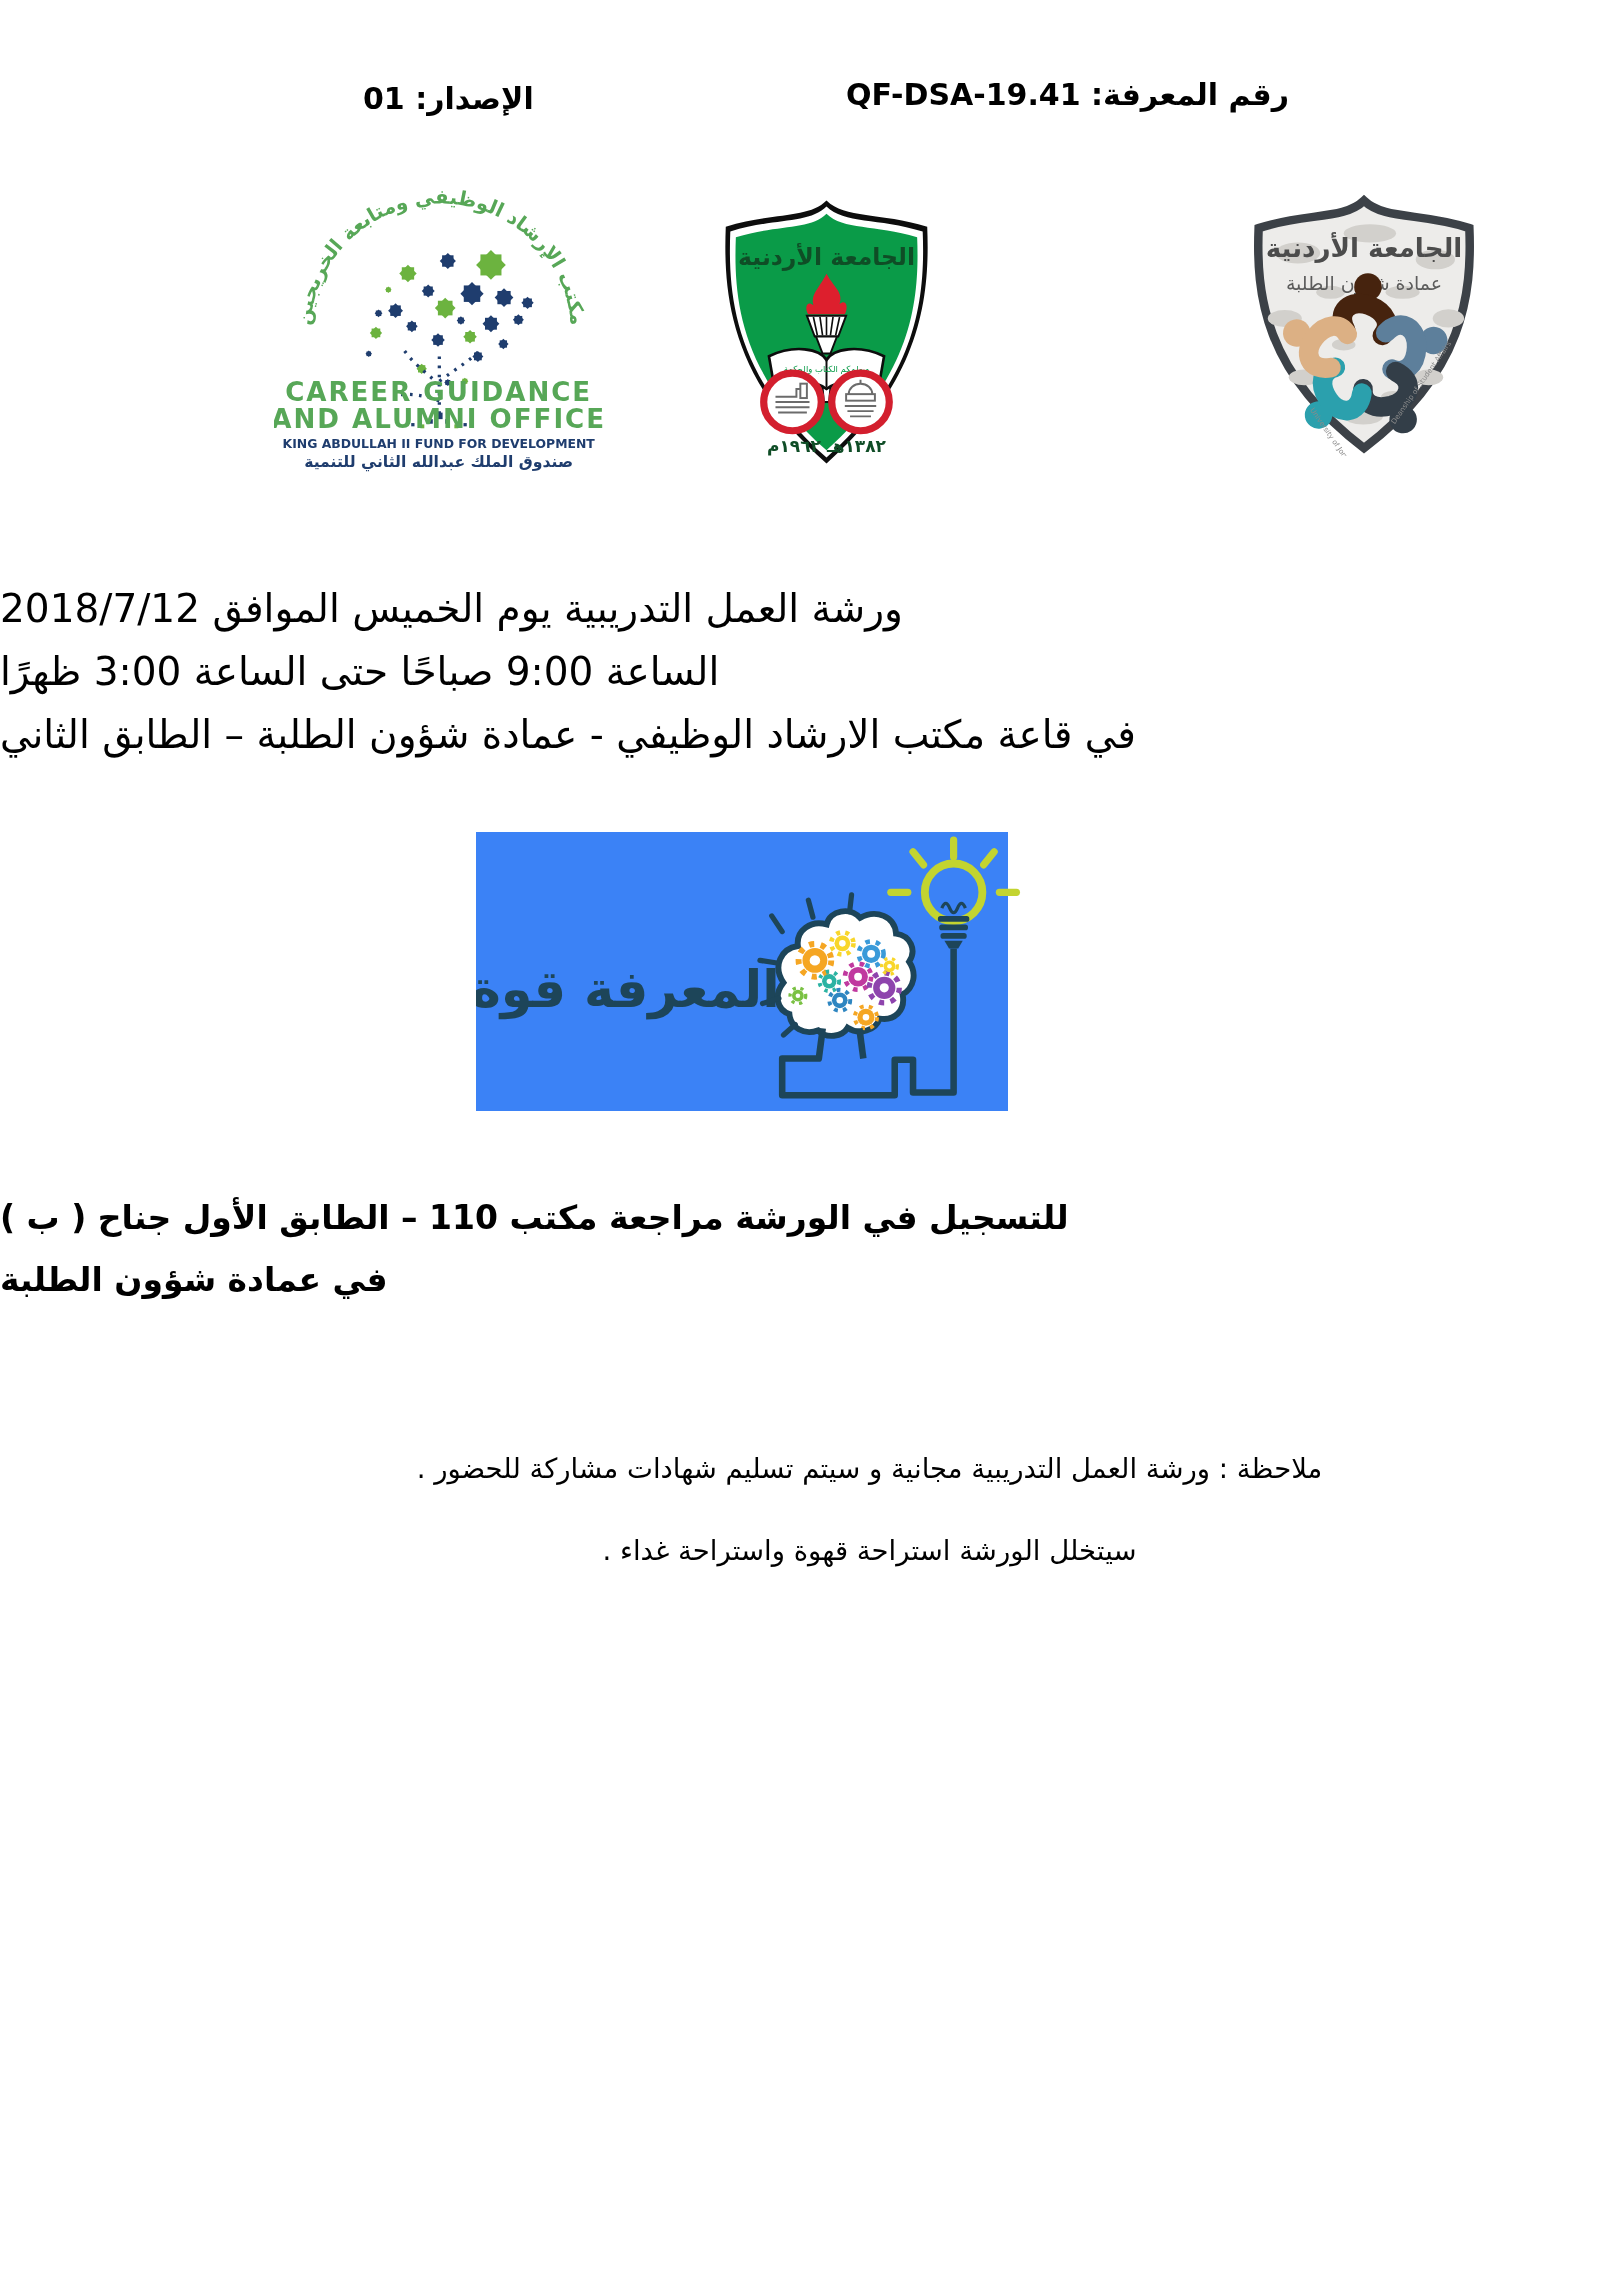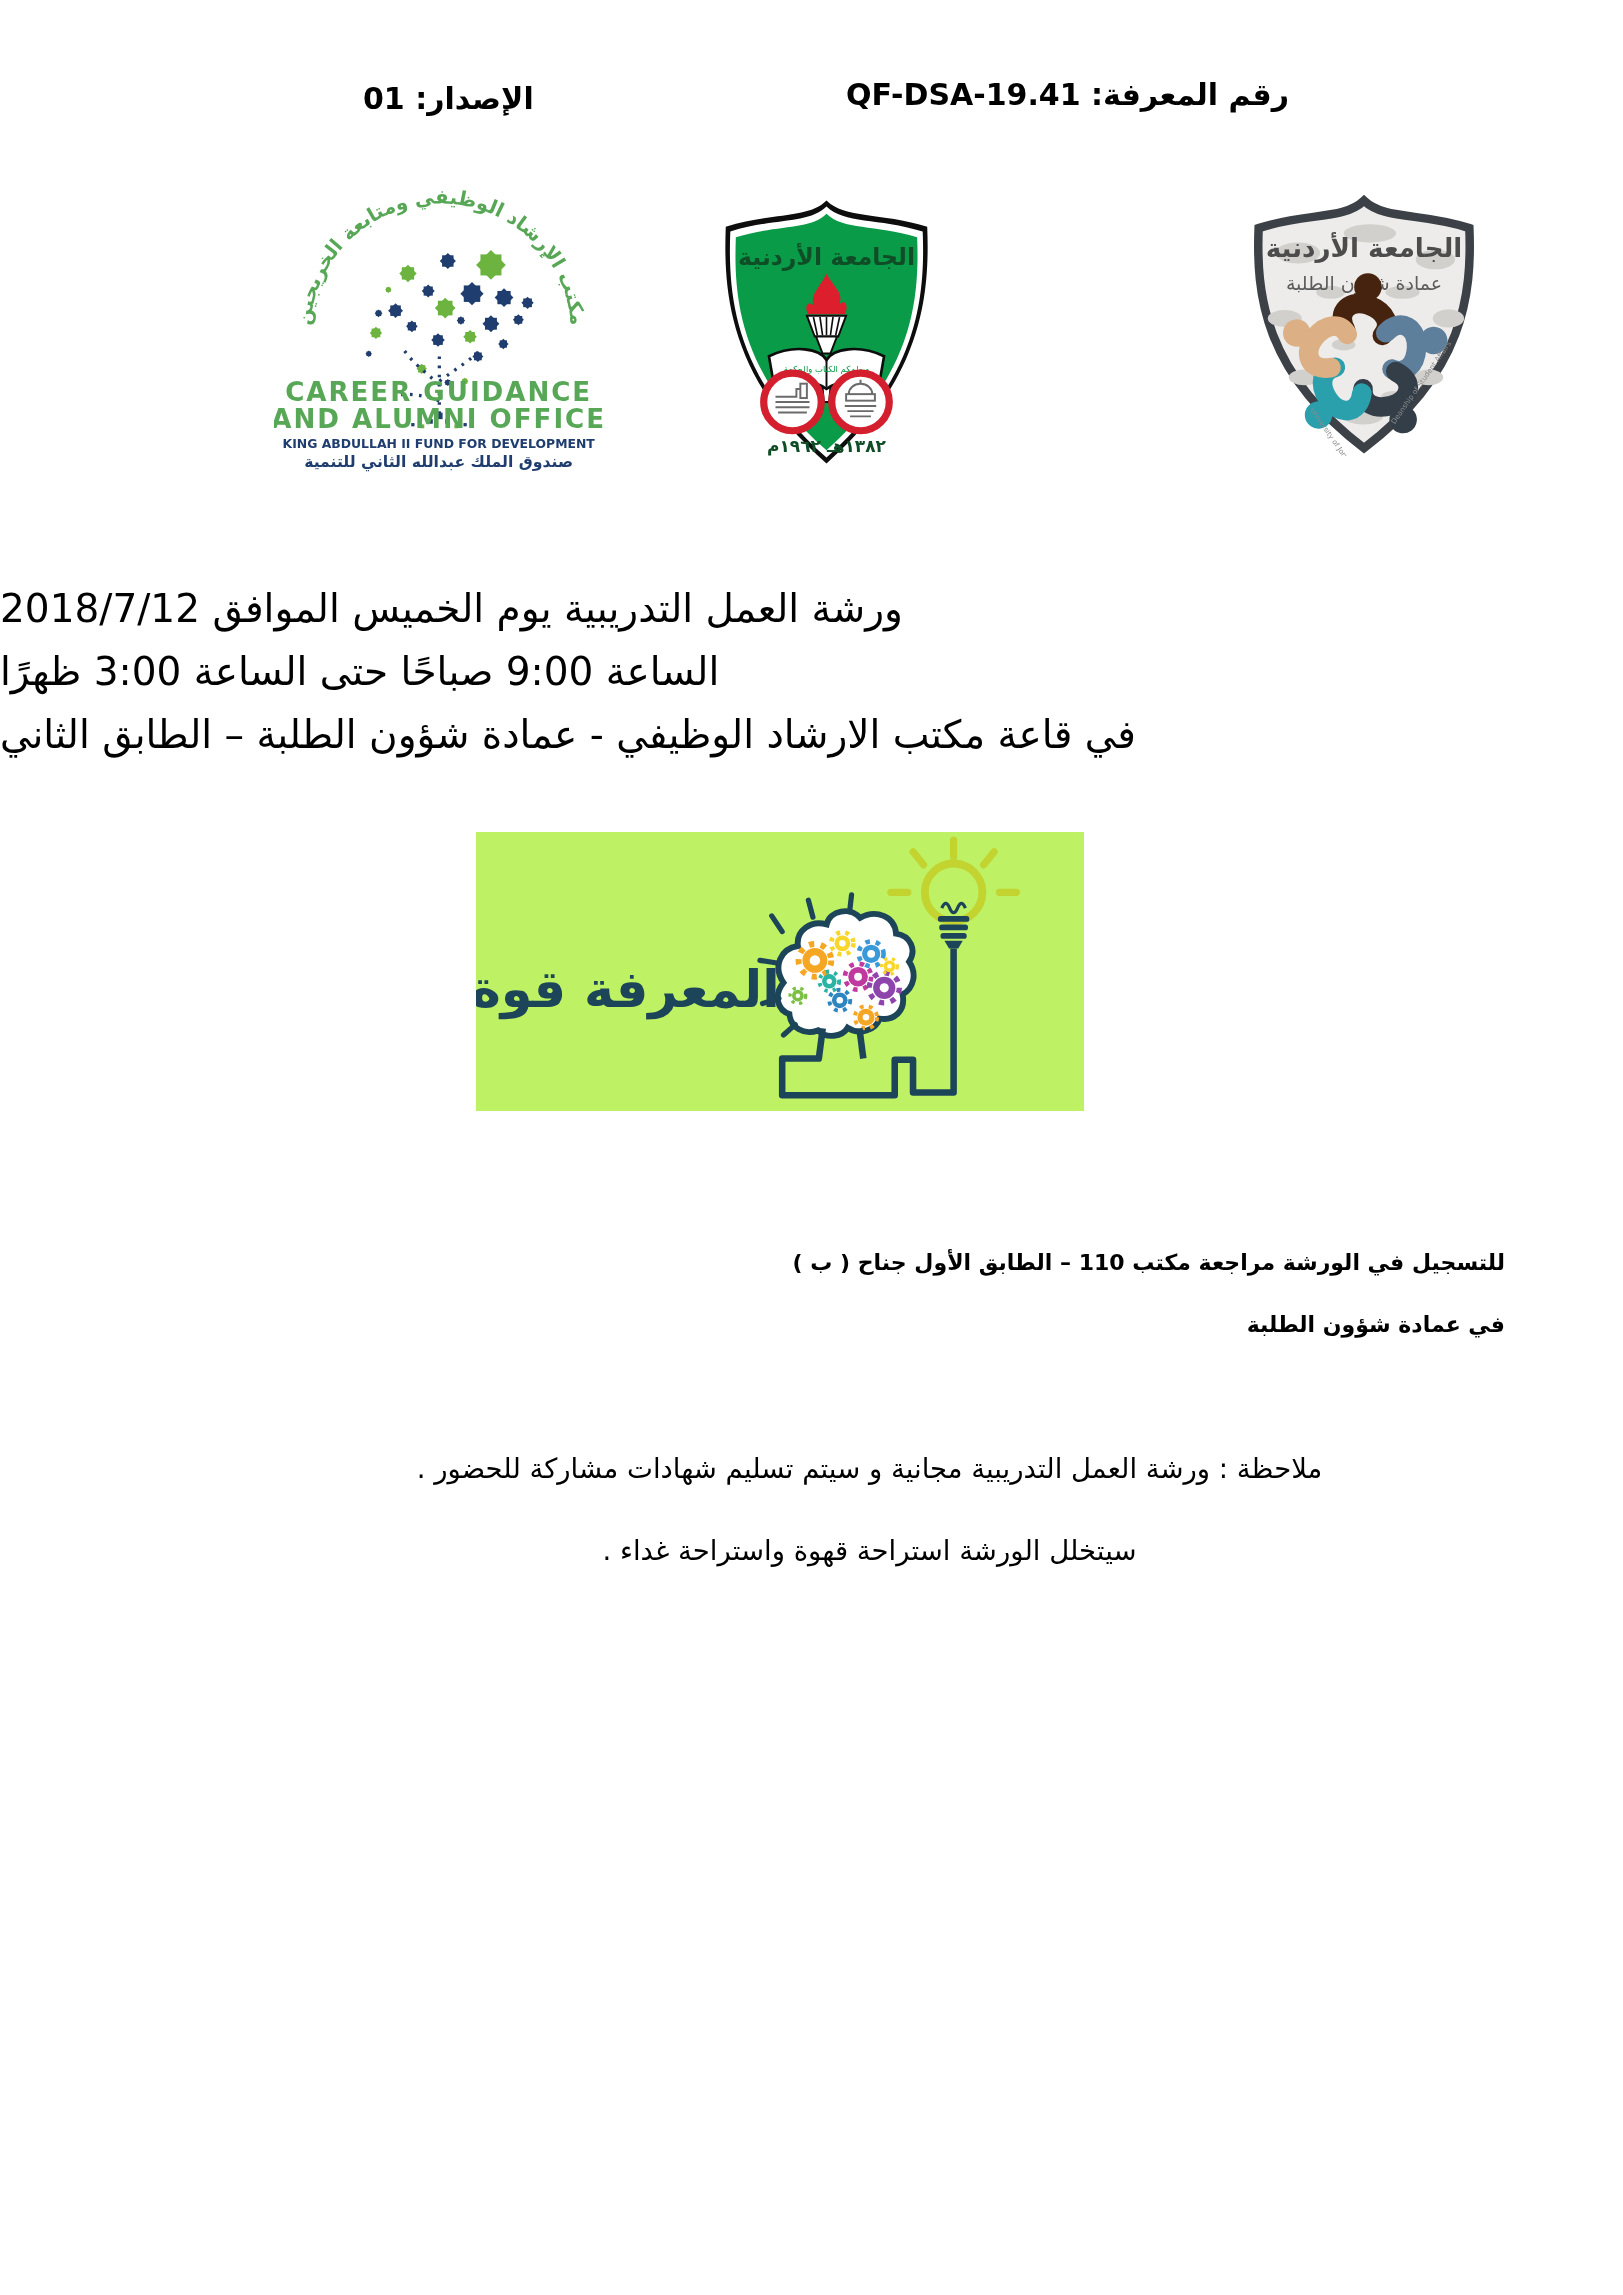--- a/index.html
+++ b/index.html
@@ -4,23 +4,23 @@
 <style>
   html,body{margin:0;padding:0;background:#888;}
   .page{position:relative;width:1623px;height:2295px;background:#ffffff;overflow:hidden;
         font-family:"DejaVu Sans","Liberation Sans",sans-serif;color:#000;}
   .hdr{position:absolute;font-weight:bold;font-size:30px;direction:rtl;white-space:nowrap;}
   .hdr-right{top:77px;left:1008px;width:281px;text-align:right;}
   .hdr-left{top:81px;left:363px;width:229px;text-align:left;}
   .logo{position:absolute;}
   .announce{position:absolute;top:577px;left:0;width:100%;text-align:left;direction:rtl;
             font-size:39px;line-height:63px;font-weight:500;}
-  .poster{position:absolute;left:476px;top:832px;width:608px;height:279px;background:#bef264;}
-  .reg{position:absolute;top:1232px;left:0;right:118px;text-align:right;direction:rtl;
-       font-weight:bold;font-size:22px;line-height:62px;}
+  .poster{position:absolute;left:476px;top:832px;width:532px;height:279px;background:#3b82f6;}
+  .reg{position:absolute;top:1187px;left:0;right:118px;text-align:left;direction:rtl;
+       font-weight:bold;font-size:33px;line-height:62px;}
   .notes{position:absolute;top:1427px;right:230px;width:1047px;text-align:center;direction:rtl;
          font-size:27.5px;line-height:82px;}
   svg text{font-family:"DejaVu Sans","Liberation Sans",sans-serif;}
   .en-green{fill:#57a757;font-weight:bold;letter-spacing:3px;}
 </style>
 </head>
 <body>
 
 <div class="page">
 

